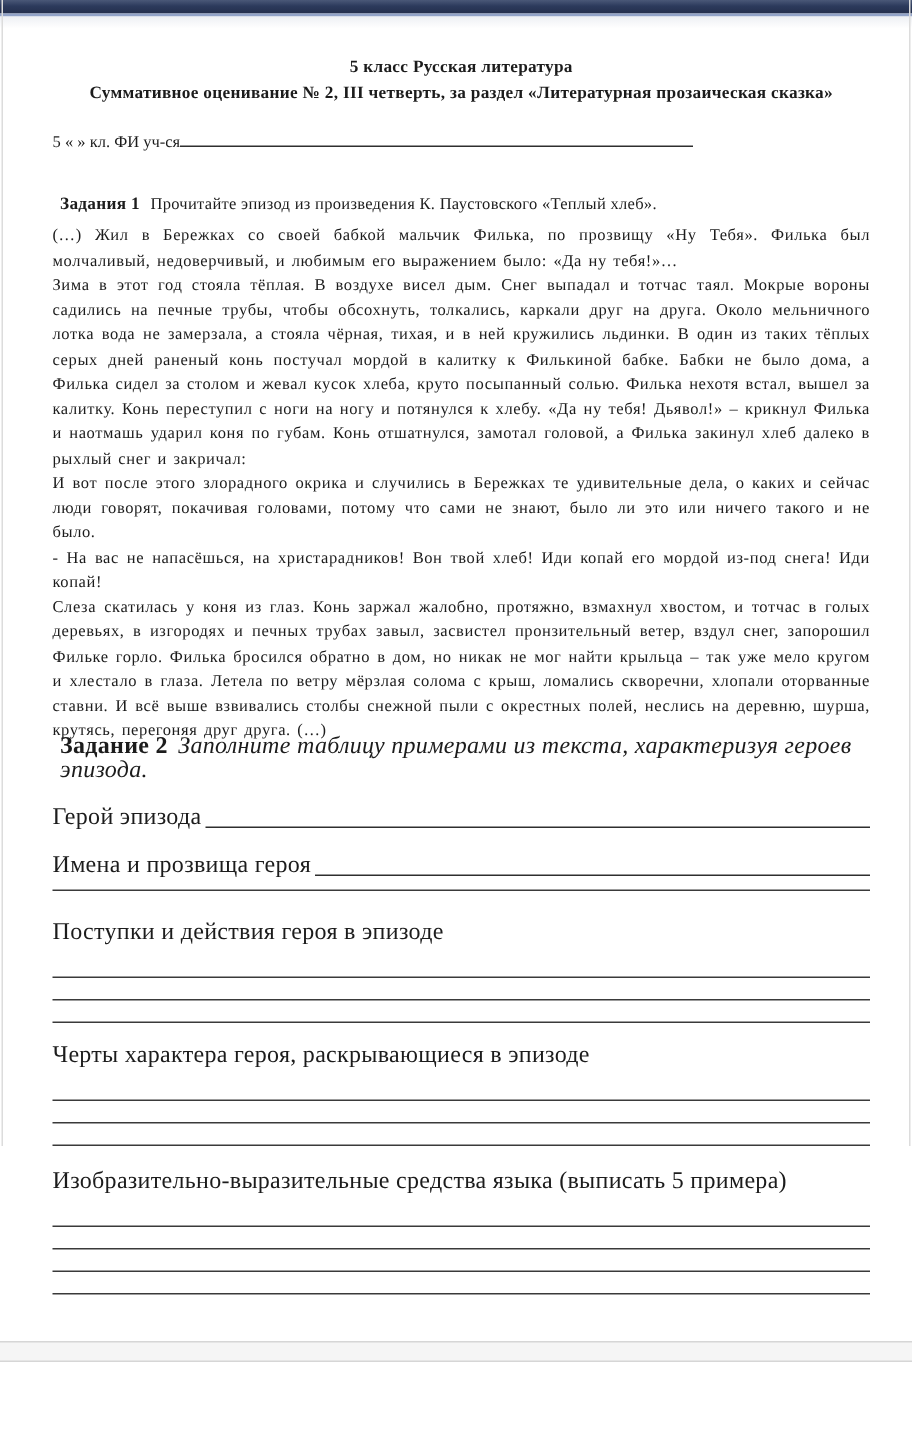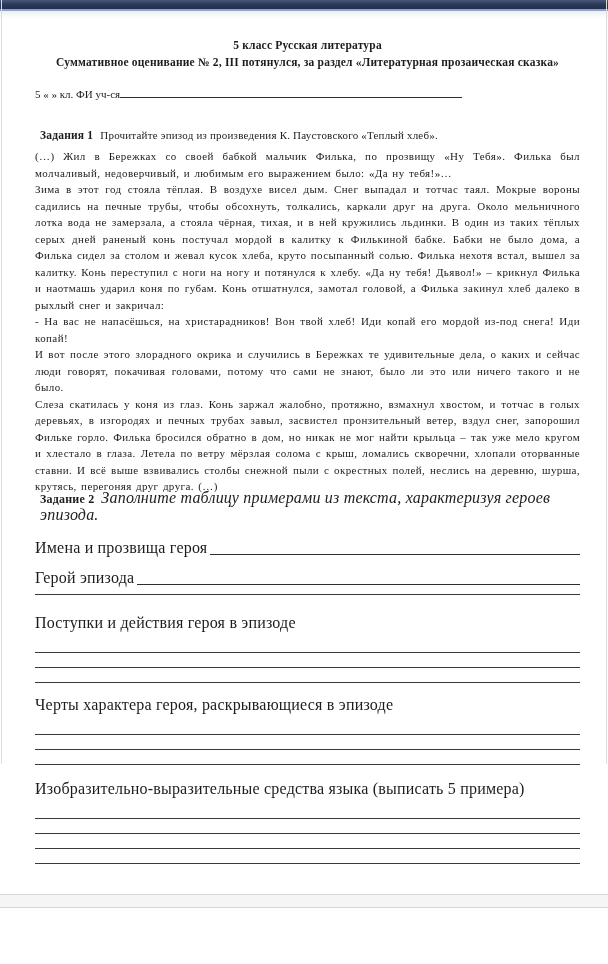--- a/index.html
+++ b/index.html
@@ -39,21 +39,21 @@
   .task-heading .t-label { font-weight:bold; font-size:11.5px; margin-right:7px; }
 
   .passage {
     margin-top:5px; line-height:16.5px; text-align:justify;
     letter-spacing:0.4px; word-spacing:1.2px;
   }
   .passage p { margin:0; }
 
   .task2-section { position:absolute; left:35px; right:28px; top:490px; }
   .task2-heading { line-height:16px; padding-left:5px; letter-spacing:0.2px; }
-  .task2-heading .t-label { font-weight:bold; font-size:12px; margin-right:7px; }
+  .task2-heading .t-label { font-weight:bold; font-size:16px; margin-right:7px; }
   .task2-heading .t-instr { font-style:italic; }
 
   .inline-field { display:flex; align-items:flex-end; line-height:15px; }
   .inline-field .flex-fill { flex:1; border-bottom:1px solid #2e2e2e; height:13px; margin-left:3px; }
   .f-hero  { margin-top:15px; }
   .f-names { margin-top:17px; }
 
   .field-label { line-height:15px; letter-spacing:0.2px; }
   .l-actions { margin-top:20px; }
   .l-traits  { margin-top:14px; }
@@ -81,53 +81,53 @@
 <div class="page-wrap">
 
   <div class="top-bar"></div>
   <div class="below-bar"></div>
   <div class="edge-left"></div>
   <div class="edge-right"></div>
 
   <div class="page">
 
     <div class="doc-title">5 класс Русская литература</div>
-    <div class="doc-title">Суммативное оценивание № 2,  III потянулся, за раздел  «Литературная прозаическая сказка»</div>
+    <div class="doc-title">Суммативное оценивание № 2,  III четверть, за раздел  «Литературная прозаическая сказка»</div>
 
     <div class="student-line">
       <span>5 «    » кл. ФИ уч-ся</span><span class="fill w342"></span>
     </div>
 
     <div class="task-heading">
       <span class="t-label">Задания 1</span><span>Прочитайте эпизод из произведения К. Паустовского «Теплый хлеб».</span>
     </div>
 
     <div class="passage">
       <p>(…)  Жил в Бережках со своей бабкой мальчик Филька, по прозвищу «Ну Тебя». Филька был молчаливый, недоверчивый, и любимым его выражением было: «Да ну тебя!»…</p>
       <p>Зима в этот год стояла тёплая. В воздухе висел дым. Снег выпадал и тотчас таял. Мокрые вороны садились на печные трубы, чтобы обсохнуть, толкались, каркали друг на друга. Около мельничного лотка вода не замерзала, а стояла чёрная, тихая, и в ней кружились льдинки. В один из таких тёплых серых дней раненый конь постучал мордой в калитку к Филькиной бабке. Бабки не было дома, а Филька сидел за столом и жевал кусок хлеба, круто посыпанный солью. Филька нехотя встал, вышел за калитку. Конь переступил с ноги на ногу и потянулся к хлебу. «Да ну тебя! Дьявол!» – крикнул Филька и наотмашь ударил коня по губам. Конь отшатнулся, замотал головой, а Филька закинул хлеб далеко в рыхлый снег и закричал:</p>
+      <p>И вот после этого злорадного окрика и случились в Бережках те удивительные дела, о каких и сейчас люди говорят, покачивая головами, потому что сами не знают, было ли это или ничего такого и не было.</p>
       <p>- На вас не напасёшься, на христарадников! Вон твой хлеб! Иди копай  его мордой из-под снега! Иди копай!</p>
-      <p>И вот после этого злорадного окрика и случились в Бережках те удивительные дела, о каких и сейчас люди говорят, покачивая головами, потому что сами не знают, было ли это или ничего такого и не было.</p>
       <p>Слеза скатилась у коня из глаз. Конь заржал жалобно, протяжно, взмахнул хвостом, и тотчас в голых деревьях, в изгородях и печных трубах завыл, засвистел пронзительный ветер, вздул снег, запорошил Фильке горло. Филька бросился обратно в дом, но никак не мог найти крыльца – так уже мело кругом и хлестало в глаза. Летела по ветру мёрзлая солома с крыш, ломались скворечни, хлопали оторванные ставни. И всё выше взвивались столбы снежной пыли с окрестных полей, неслись на деревню, шурша, крутясь, перегоняя друг друга. (…)</p>
     </div>
 
   </div>
 
   <div class="task2-section">
 
     <div class="task2-heading">
       <span class="t-label">Задание 2</span><span class="t-instr">Заполните таблицу примерами из текста, характеризуя героев эпизода.</span>
     </div>
 
-    <div class="inline-field f-names">
-      <span class="field-label">Имена и прозвища героя</span>
+    <div class="inline-field f-hero">
+      <span class="field-label">Герой эпизода</span>
       <span class="flex-fill"></span>
     </div>
 
-    <div class="inline-field f-hero">
-      <span class="field-label">Герой эпизода</span>
+    <div class="inline-field f-names">
+      <span class="field-label">Имена и прозвища героя</span>
       <span class="flex-fill"></span>
     </div>
     <div class="rule after-inline"></div>
 
     <div class="field-label l-actions">Поступки и действия героя в эпизоде</div>
     <div class="rule first-gap"></div>
     <div class="rule"></div>
     <div class="rule"></div>
 
     <div class="field-label l-traits">Черты характера героя, раскрывающиеся в эпизоде</div>

